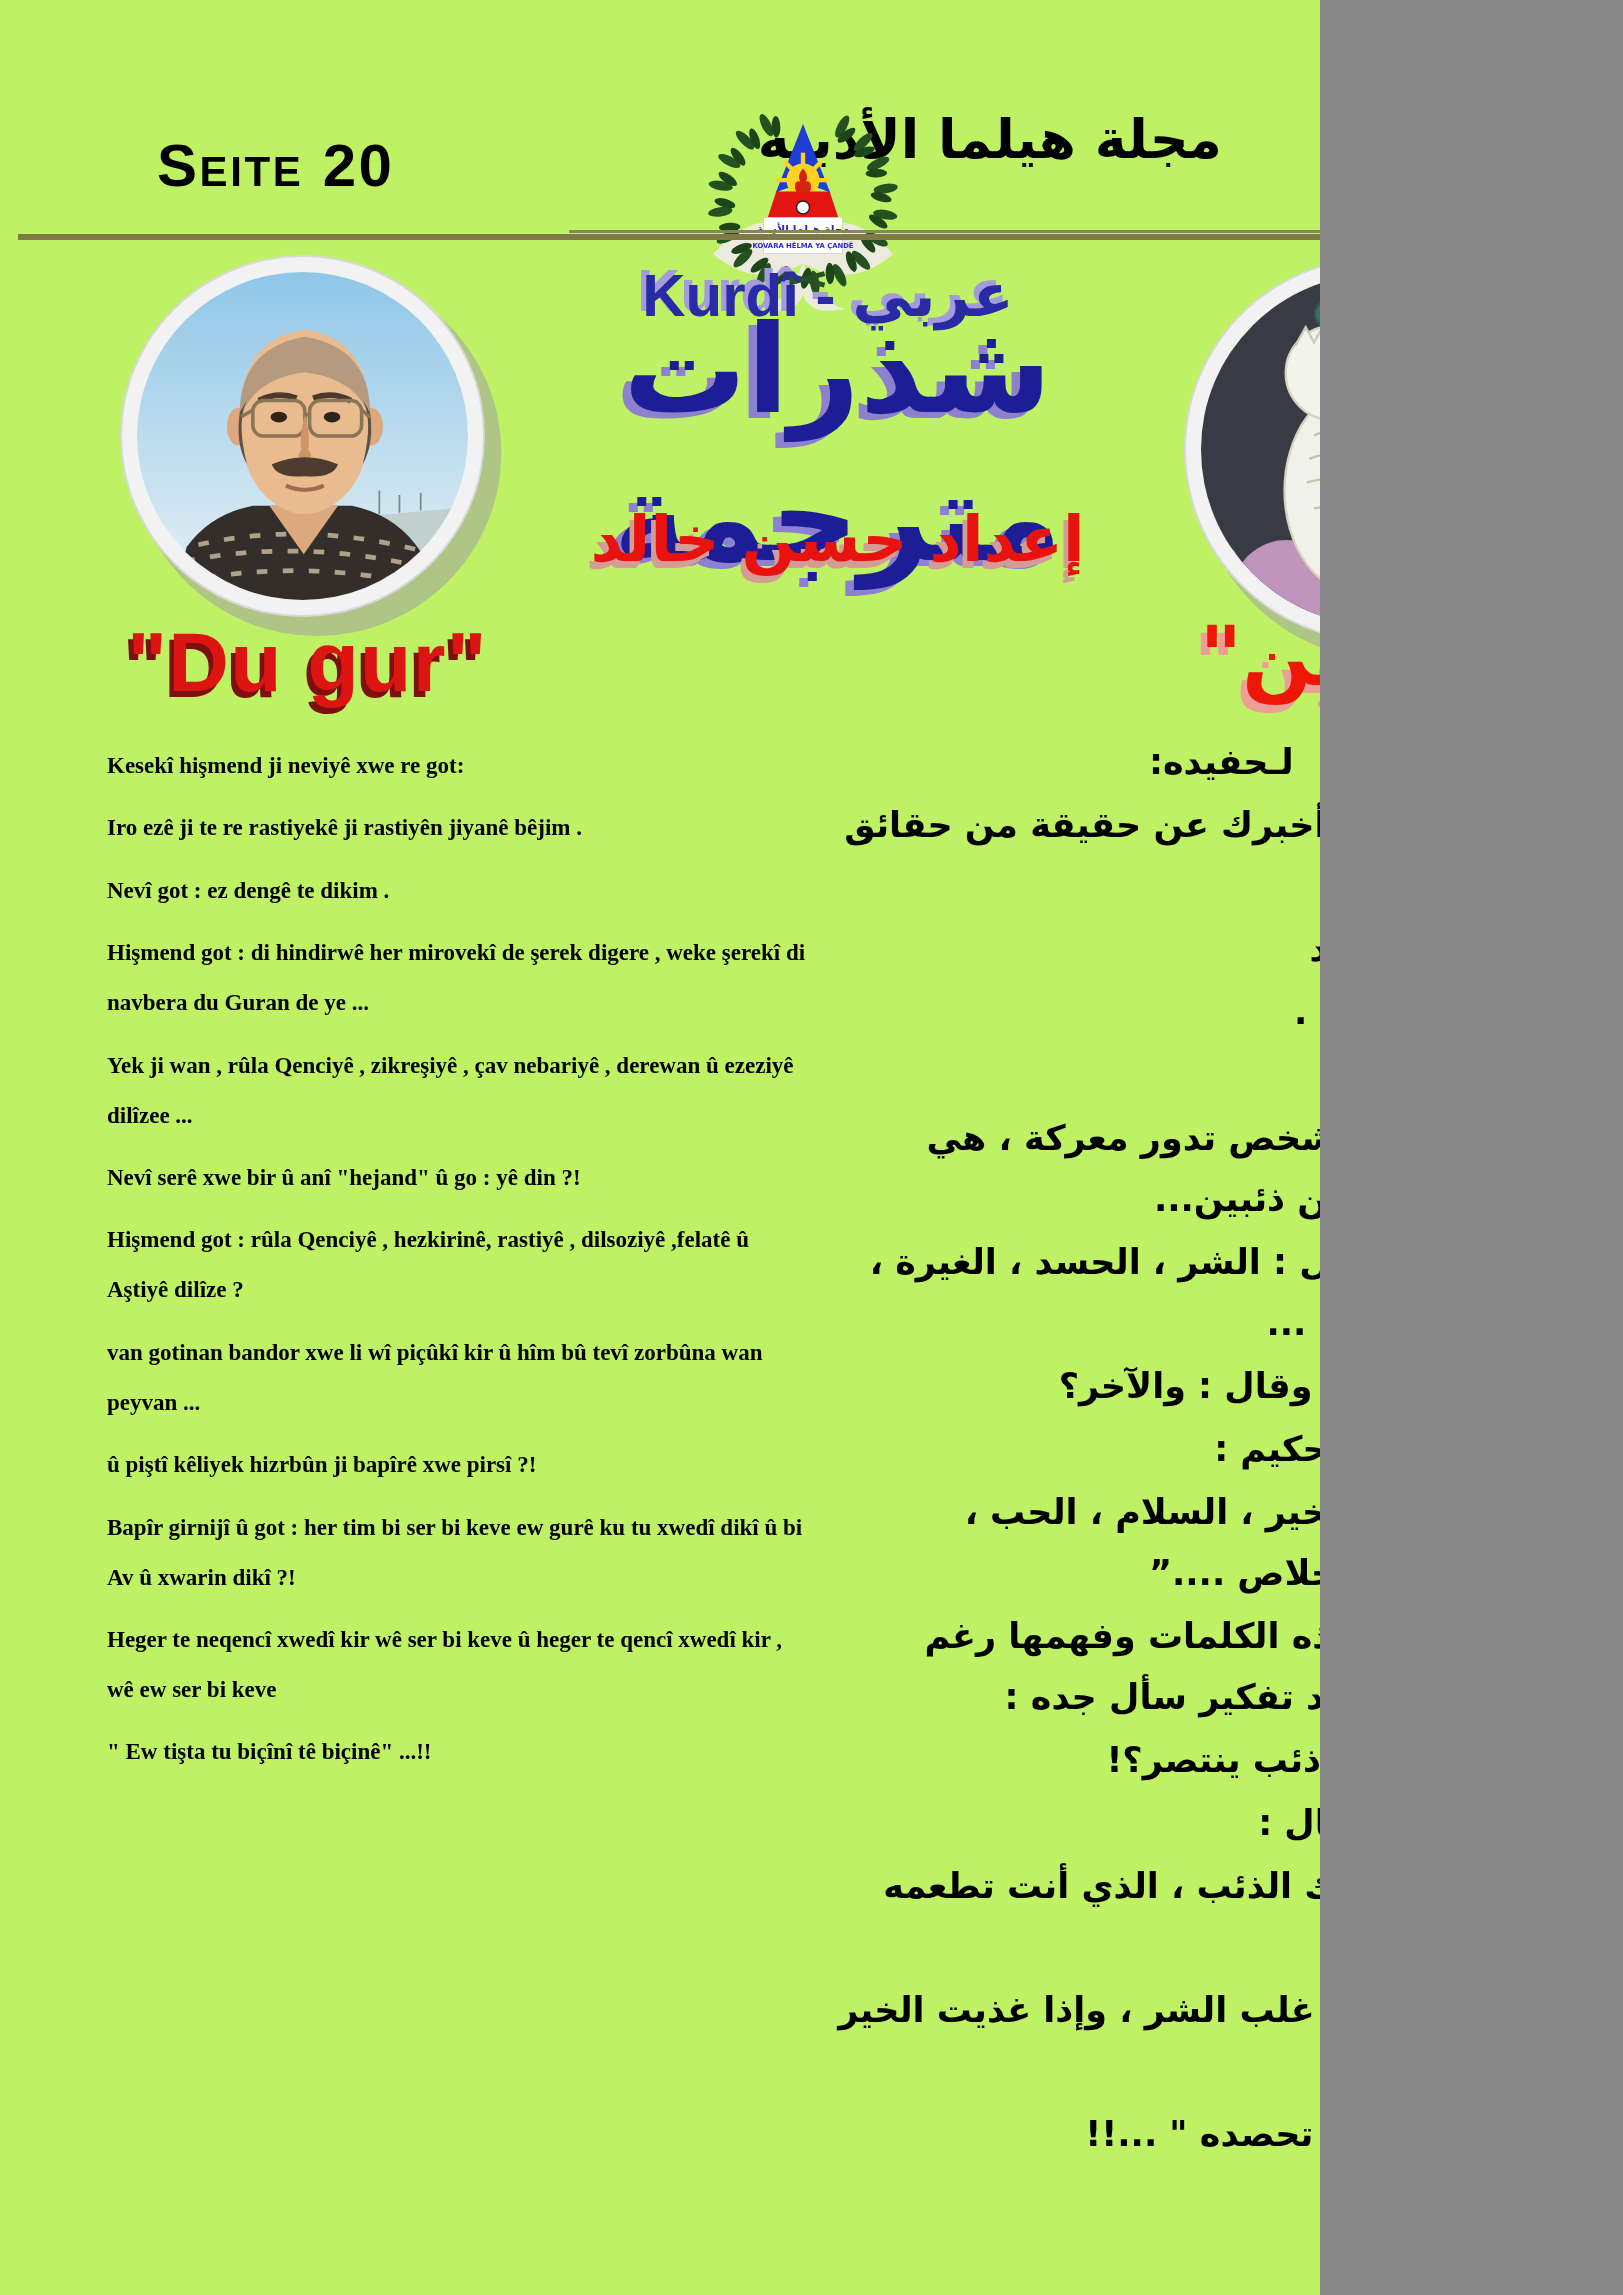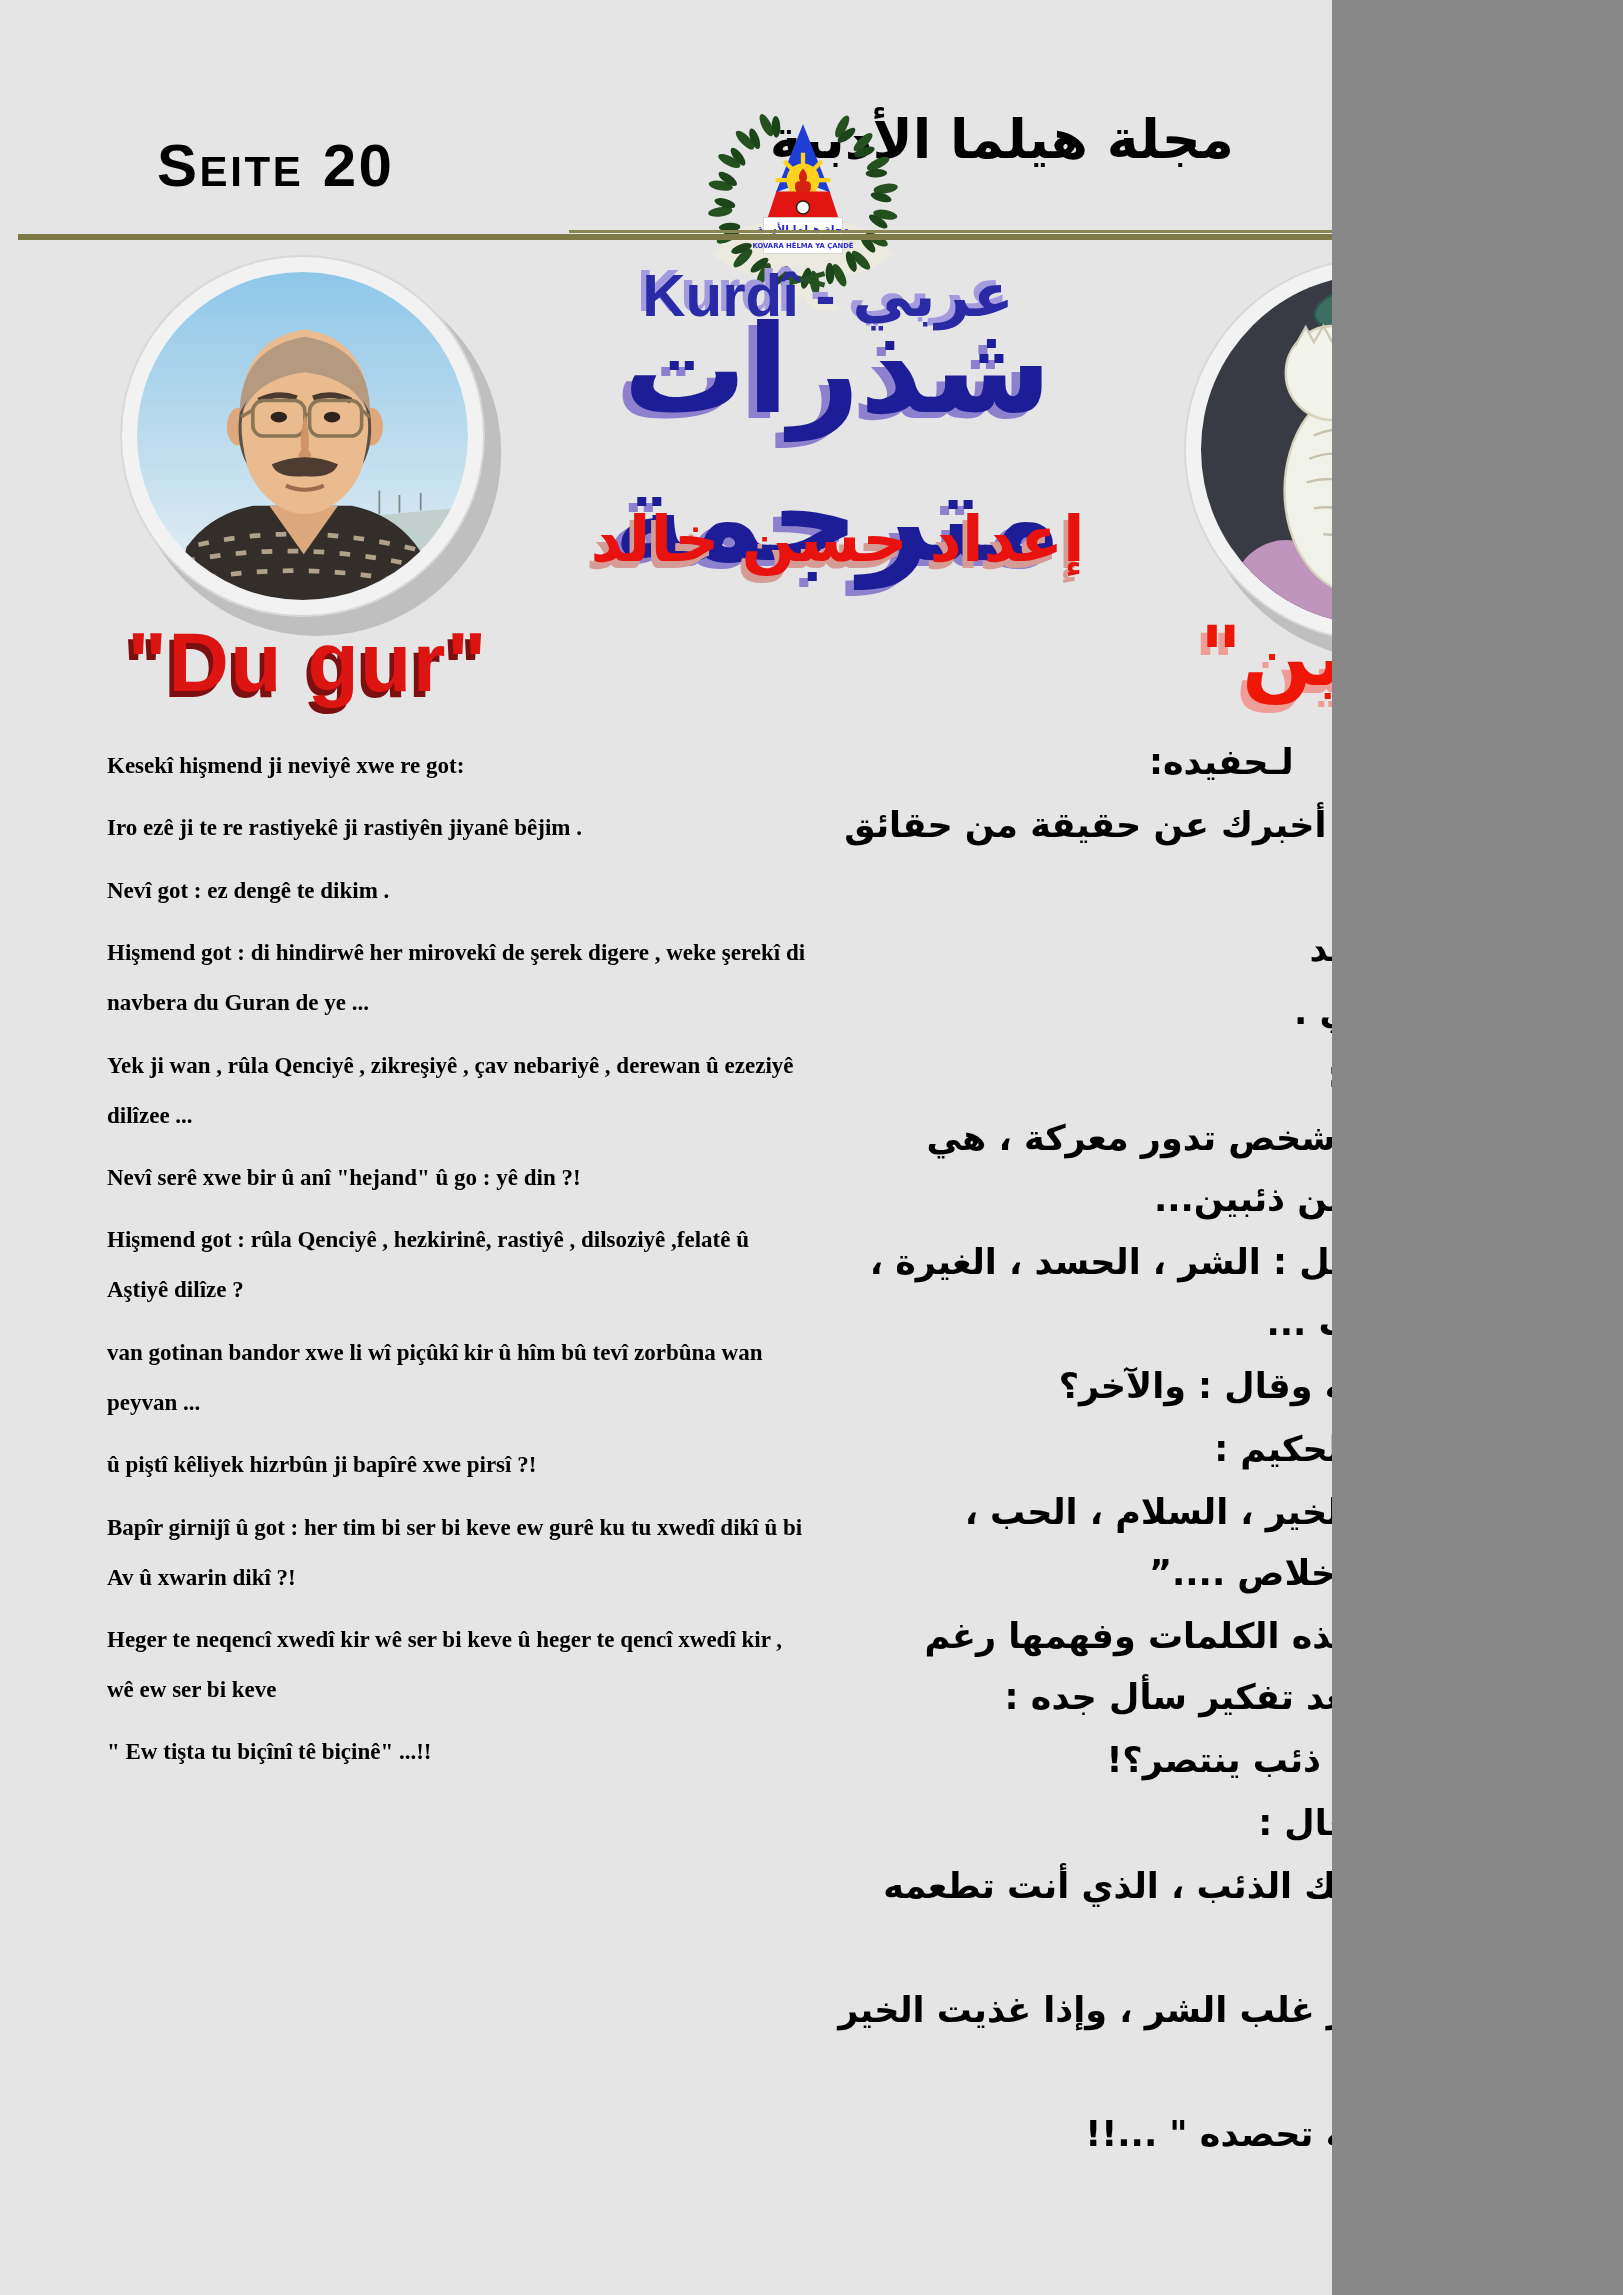--- a/index.html
+++ b/index.html
@@ -1,17 +1,17 @@
 <!DOCTYPE html>
 <html style="font-size:10.5px"><head>
 <meta charset="utf-8">
 <style>
   html,body{margin:0;padding:0;background:#888;}
-  #page{position:relative;width:1320px;height:2295px;background:#e5e5e5;overflow:hidden;
-        font-family:"Liberation Serif",serif;padding-left:12px;}
+  #page{position:relative;width:1320px;height:2295px;background:#bef264;overflow:hidden;
+        font-family:"Liberation Serif",serif;}
   .abs{position:absolute;}
 
   
   .page-label{font-family:"Liberation Sans",sans-serif;font-weight:900;font-variant:small-caps;
               font-size:60px;letter-spacing:2.6px;color:#000;}
   .mag-title{font-family:"DejaVu Sans",sans-serif;font-weight:bold;font-size:54px;color:#000;
              direction:rtl;}
   .divider{background:#7d7a47;height:5.9px;}
   .divider2{background:#8a8656;height:3.3px;}
 

